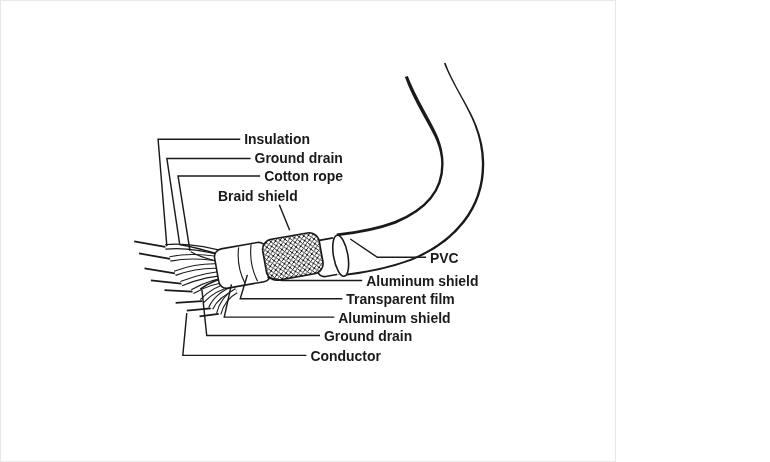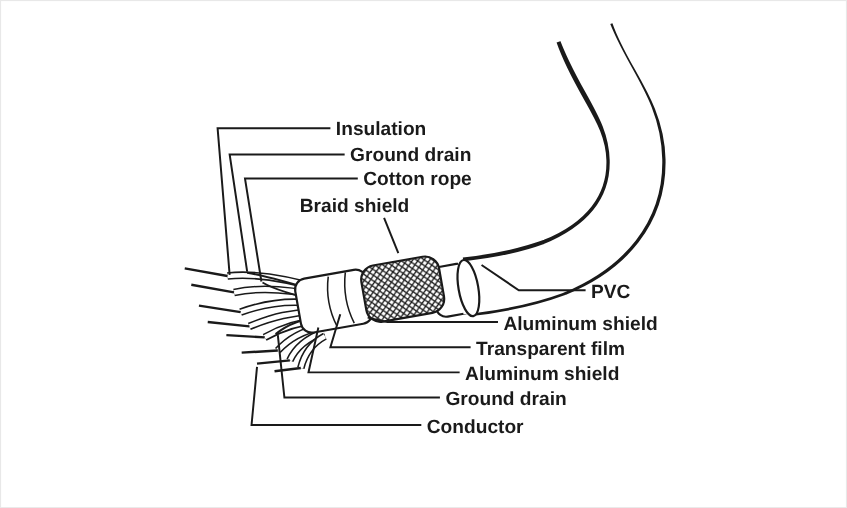--- a/index.html
+++ b/index.html
@@ -3,21 +3,21 @@
 <meta charset="utf-8">
 <style>
   html, body {
     margin: 0;
     padding: 0;
     background: #ffffff;
     font-family: "Liberation Sans", sans-serif;
   }
   .stage {
     position: relative;
-    width: 770px;
+    width: 616px;
     height: 462px;
     background: #ffffff;
     border: 1px solid #e8e8e8;
     box-sizing: border-box;
     overflow: hidden;
   }
   .stage svg {
     position: absolute;
     inset: 0;
     width: 100%;

